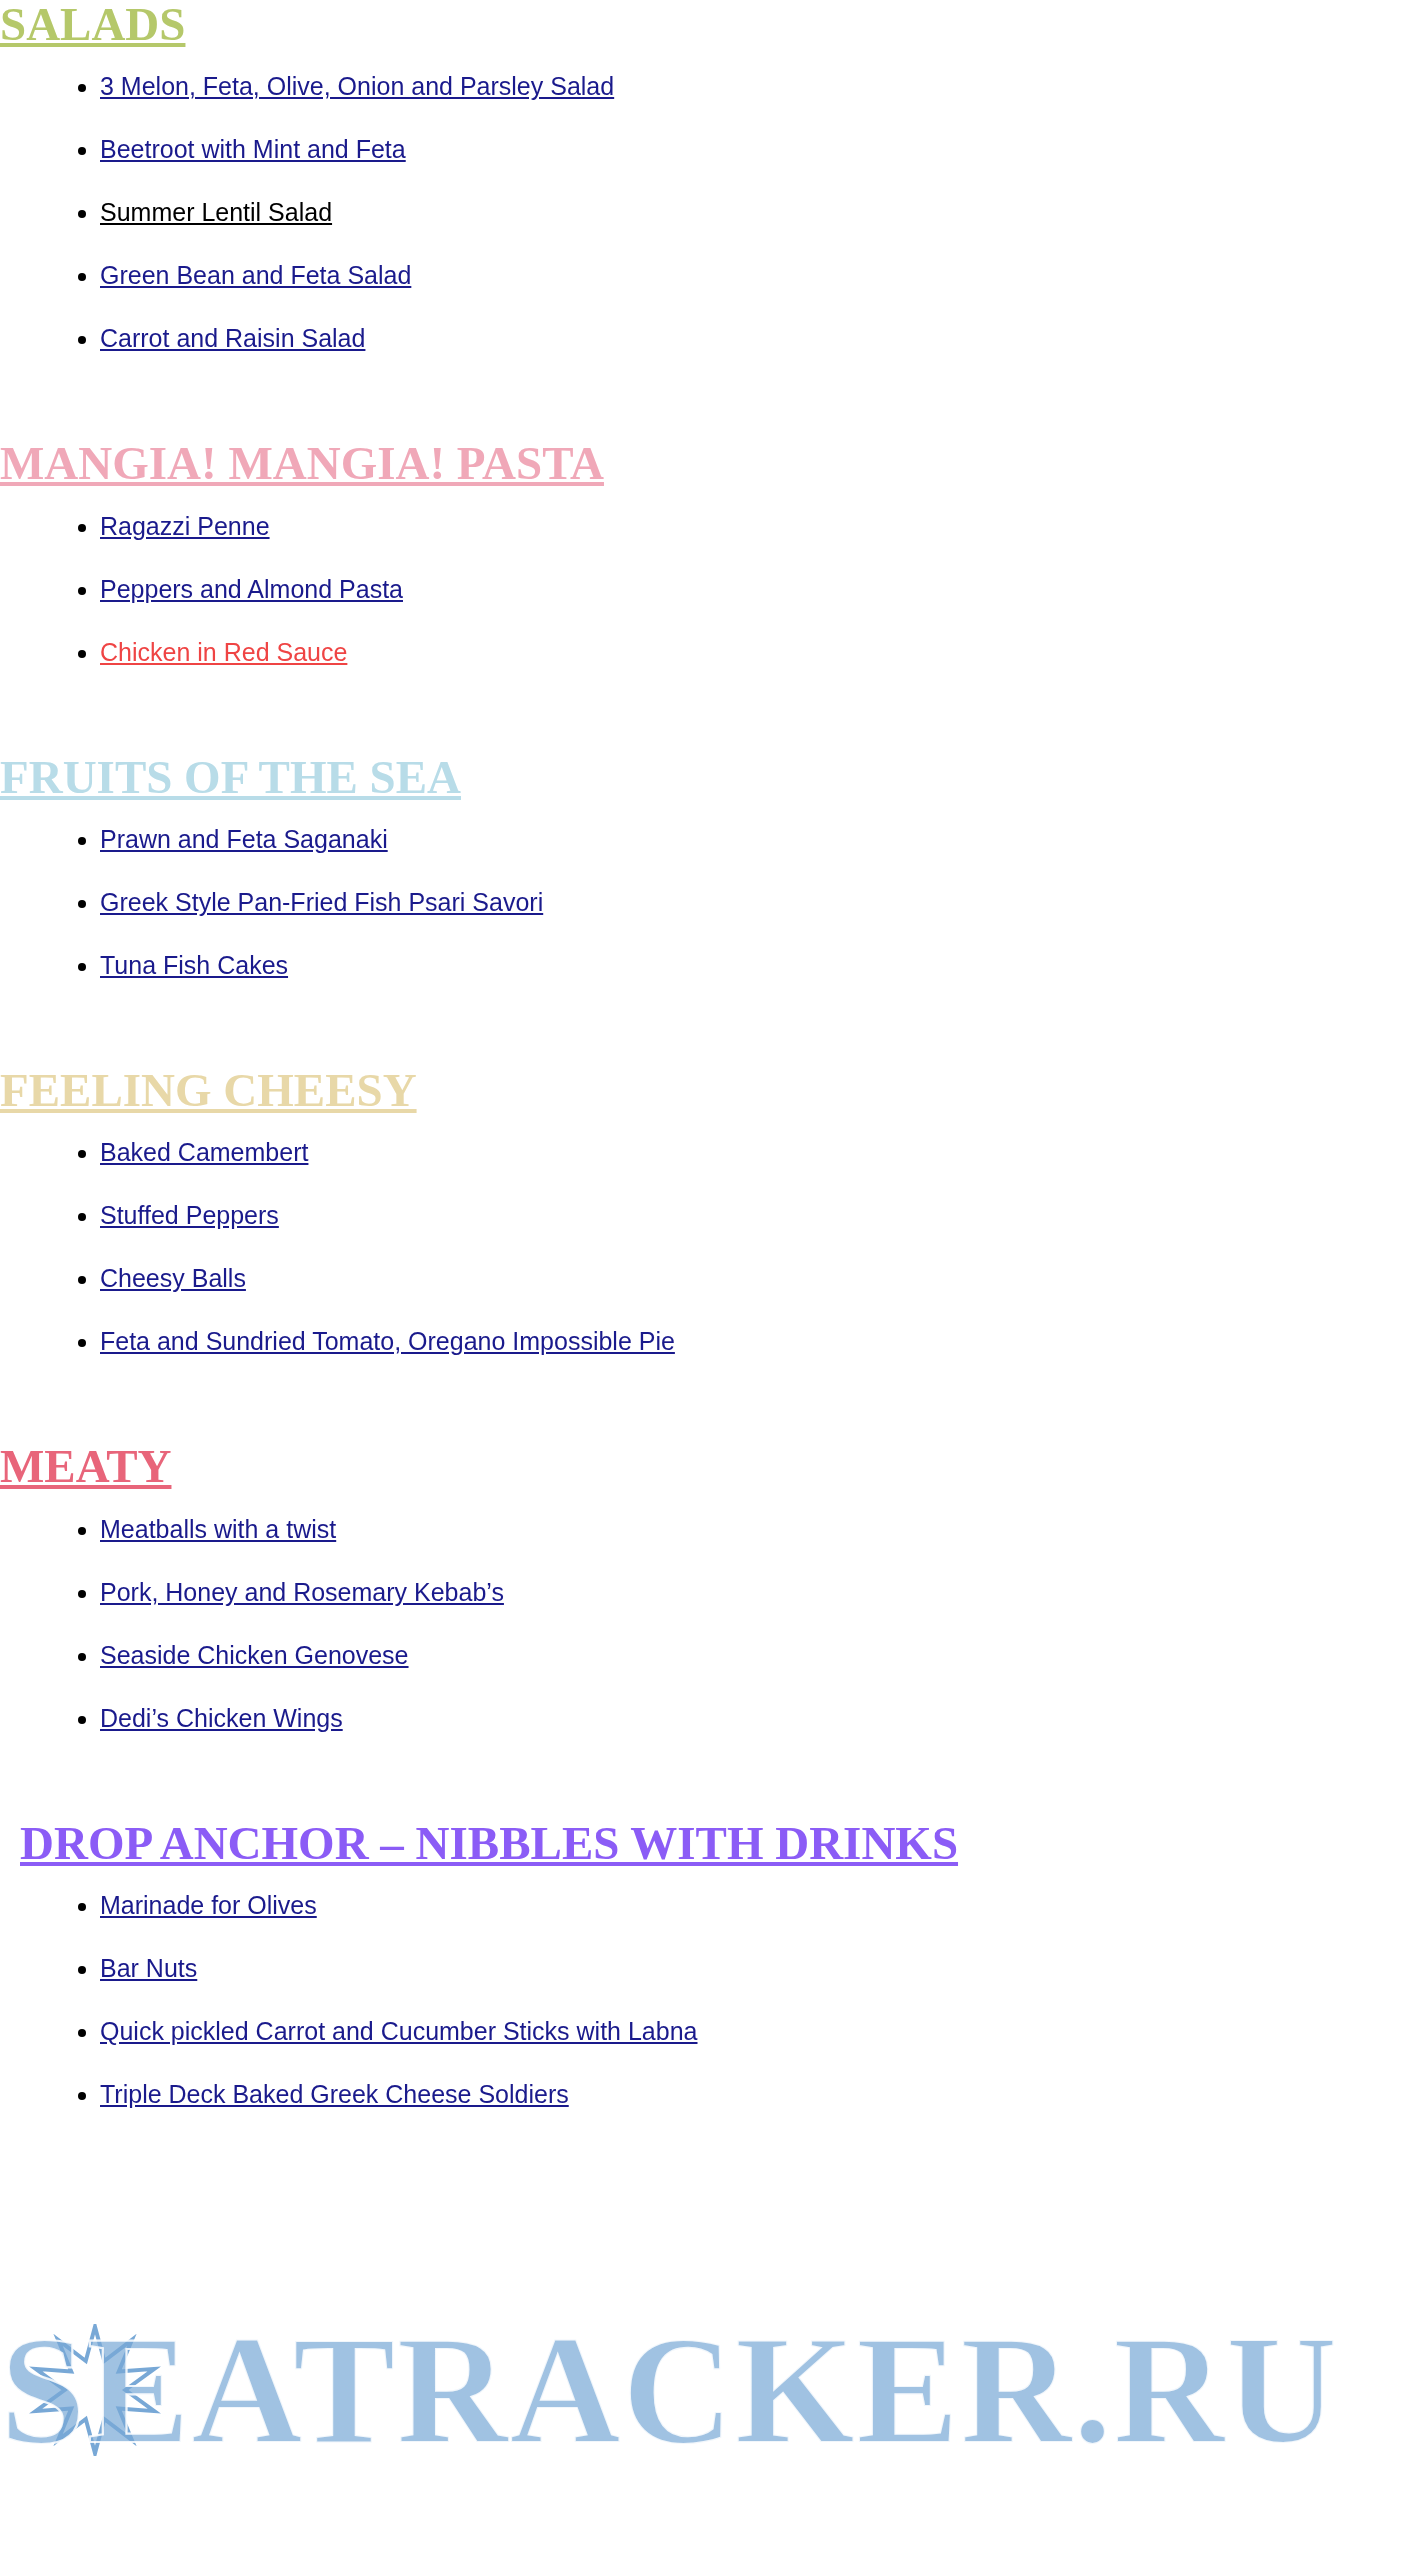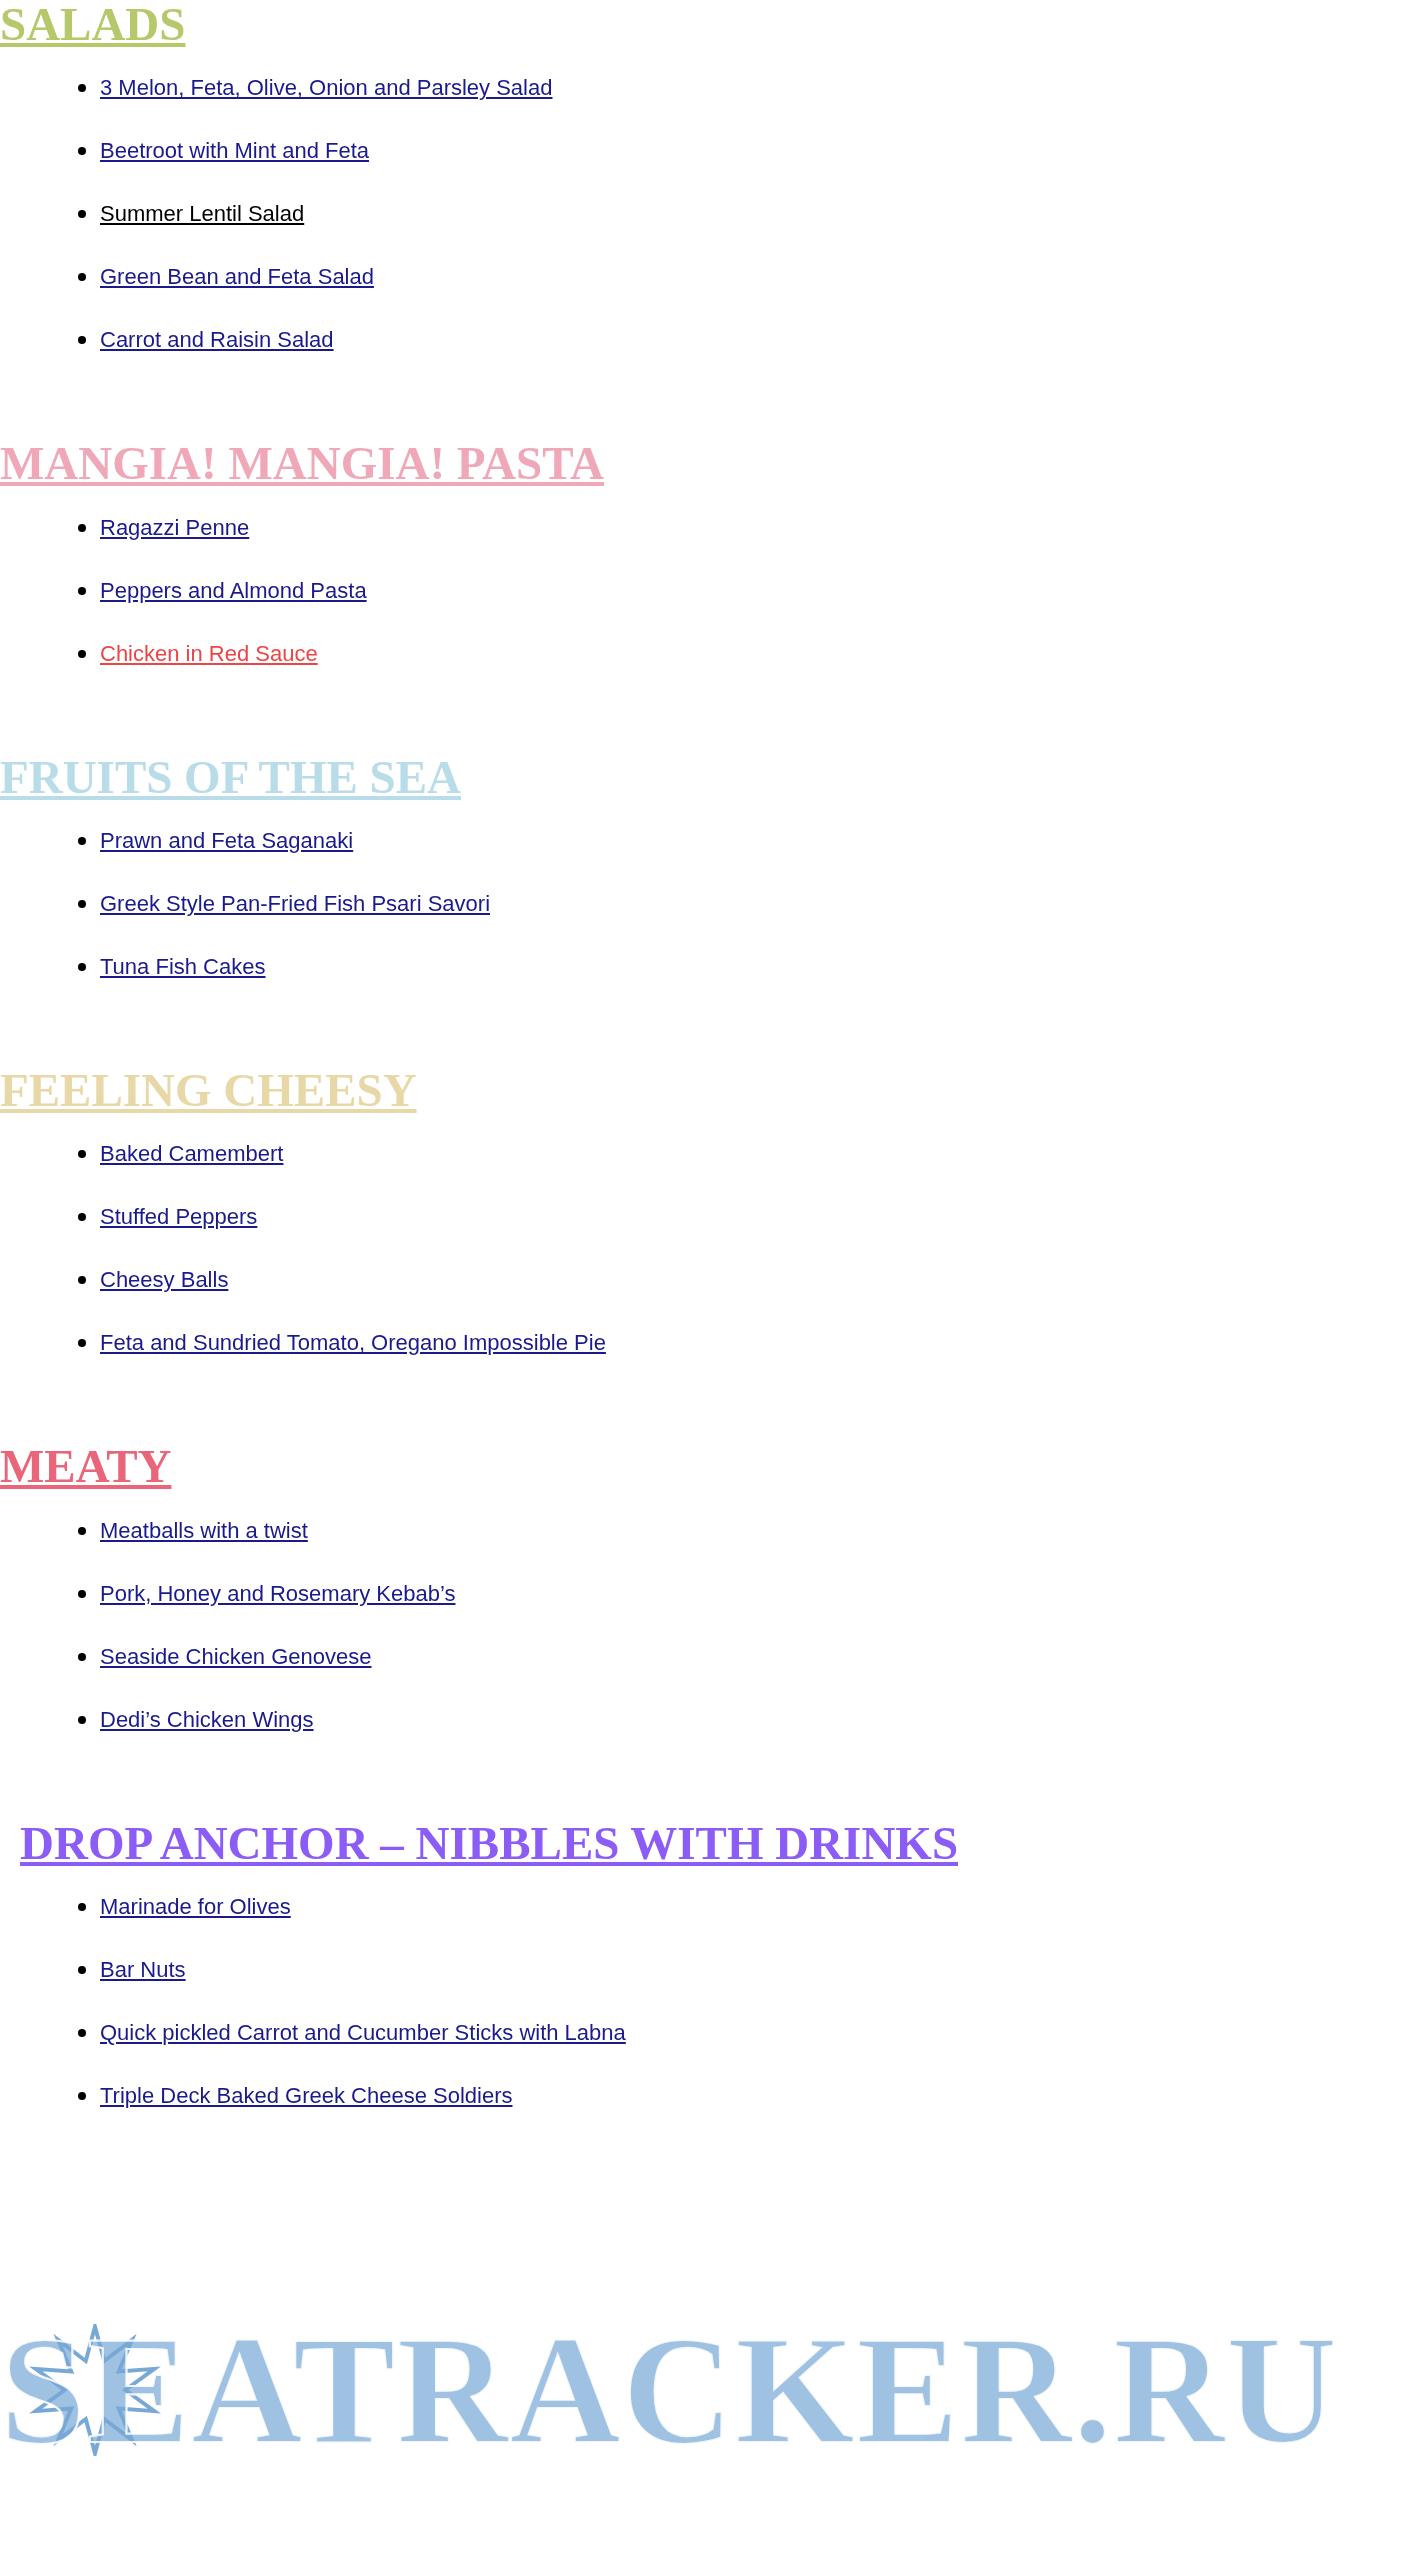--- a/index.html
+++ b/index.html
@@ -49,21 +49,21 @@
     color: #111111;
   }
   ul.item-list li::marker {
     font-size: 25px;
     color: #000000;
   }
   ul.item-list li a {
     color: #1a1a8c;
     text-decoration: underline;
     font-family: "Liberation Sans", sans-serif;
-    font-size: 22px;
+    font-size: 25px;
   }
   .sec-spacer-top {
     height: 50px;
   }
   .sec-spacer-bottom {
     height: 25px;
   }
   .first-spacer {
     height: 0px;
   }

